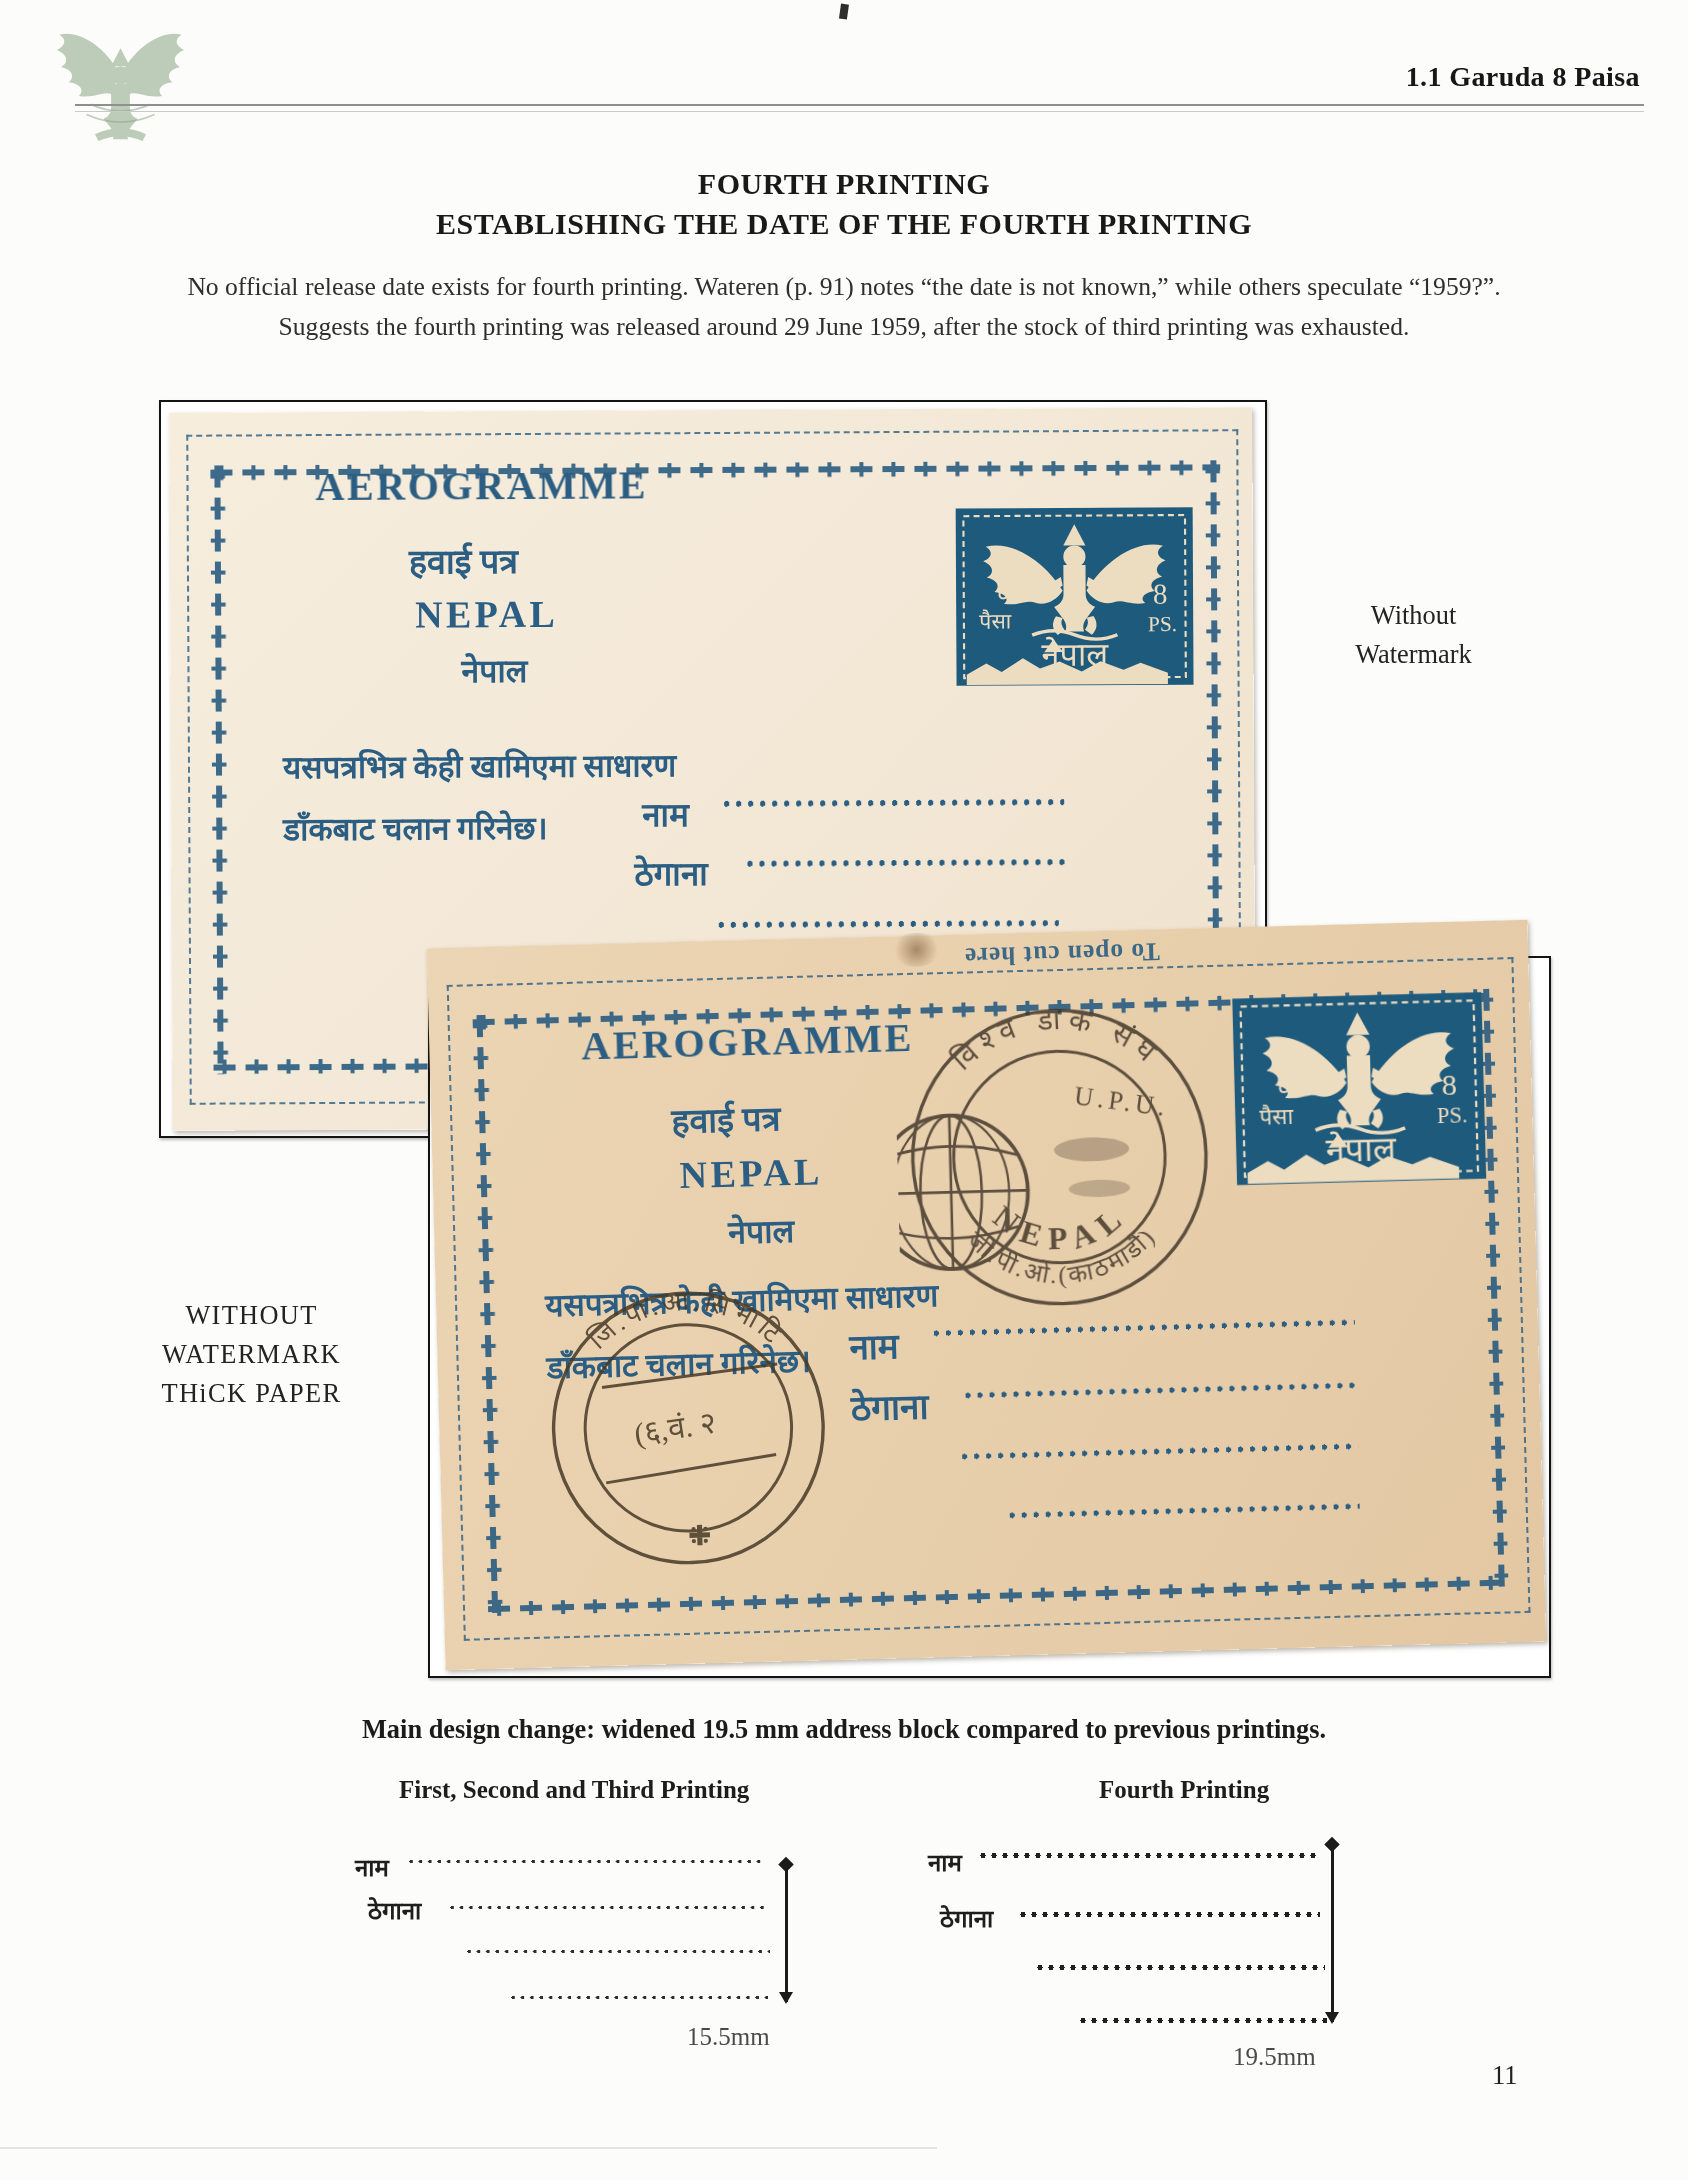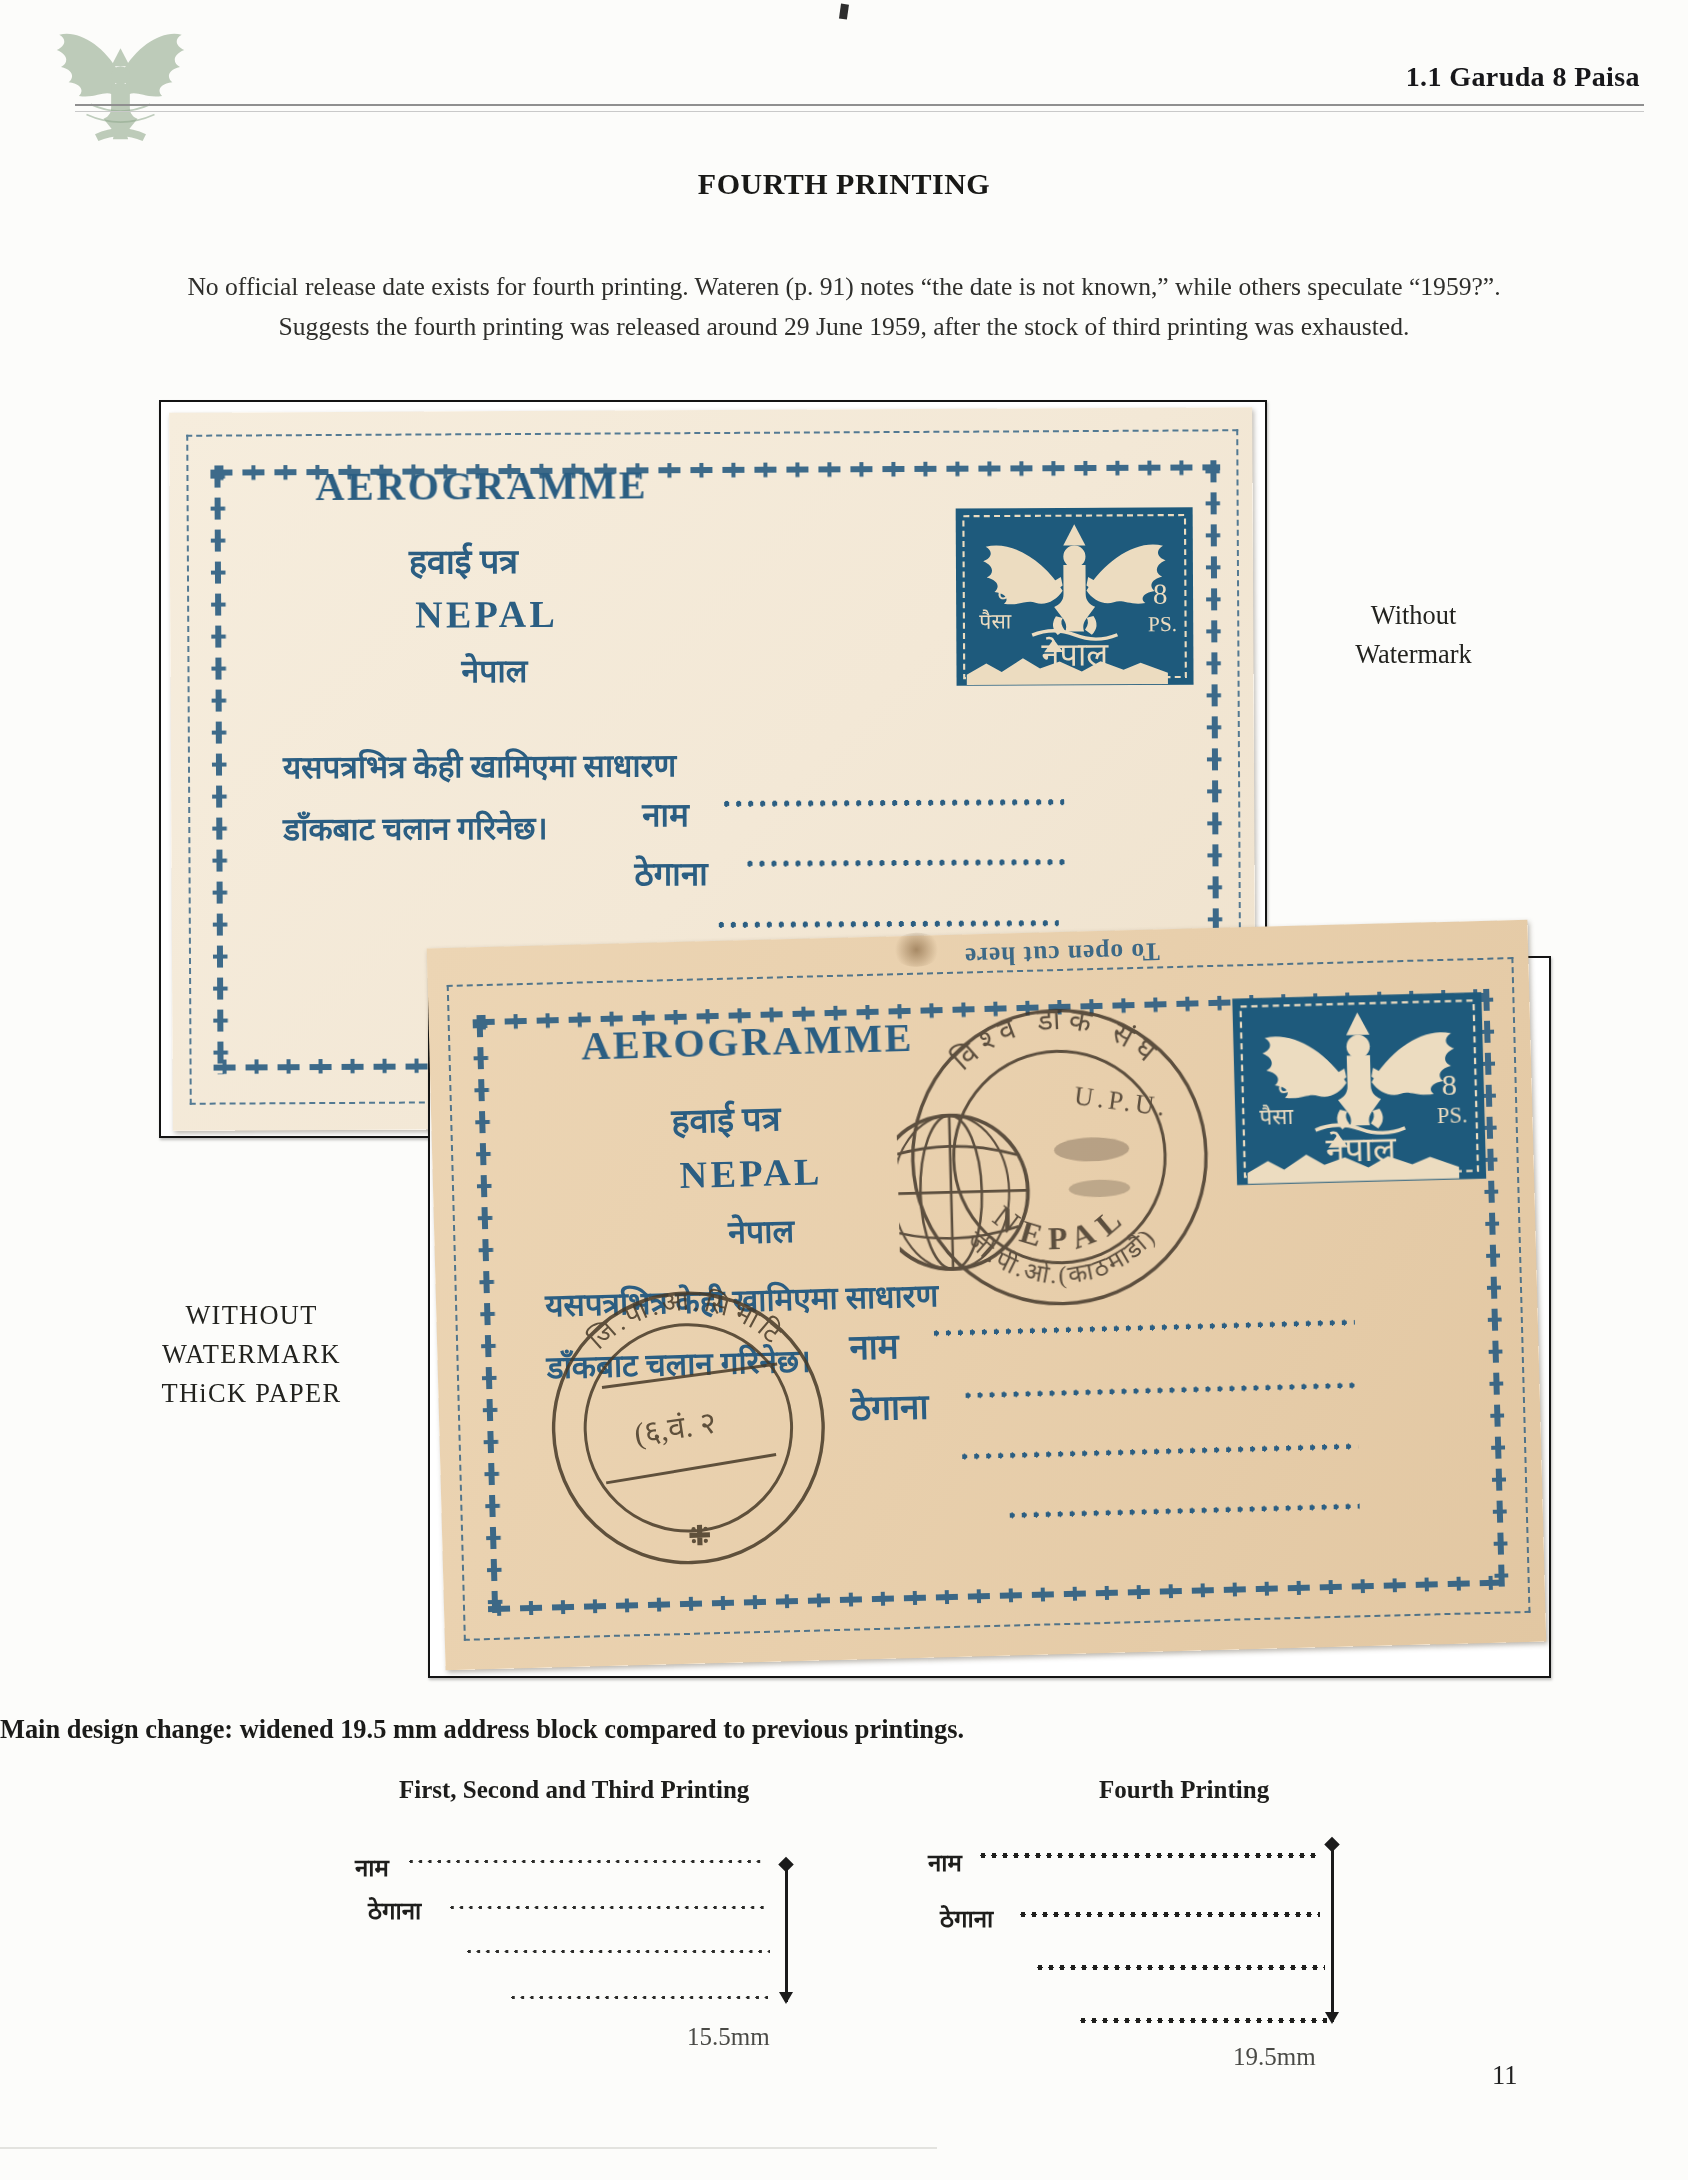--- a/index.html
+++ b/index.html
@@ -46,21 +46,21 @@
   .addr-label{position:absolute;color:var(--blue);font-size:33px;font-weight:bold;white-space:nowrap;}
   .bdots{position:absolute;height:7.7px;background-image:radial-gradient(circle 2.7px at 3.4px 3.8px,var(--blue) 97%,transparent 100%);
          background-size:12px 7.7px;background-repeat:repeat-x;}
   .cuthere{position:absolute;color:var(--blue);font-size:25.6px;font-weight:bold;letter-spacing:0.9px;transform:rotate(180deg);opacity:.9;}
   .stain{position:absolute;background:radial-gradient(circle,rgba(112,78,40,.55),rgba(112,78,40,0) 70%);border-radius:50%;}
 
   .side-label{position:absolute;text-align:center;color:#23231f;font-size:26.4px;line-height:39px;}
   .side-label.caps{letter-spacing:1.3px;}
 
   
-  .caption{position:absolute;left:0;right:0;top:1714px;font-weight:bold;font-size:26.4px;color:#1b1b19;}
+  .caption{position:absolute;left:0;right:0;top:1714px;text-align:center;font-weight:bold;font-size:26.4px;color:#1b1b19;}
   .diag-head{position:absolute;font-weight:bold;font-size:25px;color:#1d1d1b;white-space:nowrap;}
   .d-label{position:absolute;font-size:24px;font-weight:bold;color:#1e1e1c;white-space:nowrap;}
   .kdots-f{position:absolute;height:5.1px;background-image:radial-gradient(circle 1.7px at 2.1px 2.6px,#2c2c2a 96%,transparent 100%);
            background-size:9.4px 5.1px;background-repeat:repeat-x;}
   .kdots-b{position:absolute;height:6.8px;background-image:radial-gradient(circle 2.6px at 3px 3.4px,#1f1f1d 96%,transparent 100%);
            background-size:11px 6.8px;background-repeat:repeat-x;}
   .measure{position:absolute;width:2.6px;background:#1b1b1b;}
   .measure::before{content:"";position:absolute;left:50%;top:-7.7px;width:11px;height:11px;background:#1b1b1b;
                    transform:translateX(-50%) rotate(45deg);}
   .measure::after{content:"";position:absolute;left:50%;bottom:-1.7px;transform:translateX(-50%);
@@ -115,20 +115,21 @@
     </g>
     <g stroke="#8fa88c" stroke-width="2" fill="none" opacity=".55">
       <path d="M55,100 q35,16 70,0"></path>
       <path d="M50,112 q40,18 80,0"></path>
     </g>
   </svg>
   <div class="hdr-title" style="right:48px;top:61px">1.1 Garuda 8 Paisa</div>
   <div class="hdr-rule"></div>
 
   <div class="headline" style="top:167px">FOURTH PRINTING</div>
+  <div class="headline" style="top:207px">ESTABLISHING THE DATE OF THE FOURTH PRINTING</div>
   <div class="intro">
     <div>No official release date exists for fourth printing. Wateren (p. 91) notes “the date is not known,” while others speculate “1959?”.</div>
     <div>Suggests the fourth printing was released around 29 June 1959, after the stock of third printing was exhausted.</div>
   </div>
 
   <div class="mount" style="left:159px;top:400px;width:1104px;height:734px;z-index:1">
     <div class="paper paper1">
       <div class="cut" style="inset:22px 13.6px 25.6px 17px"></div>
       <div class="chain">
         <div class="ch-h" style="left:41px;right:32px;top:53px"></div>

